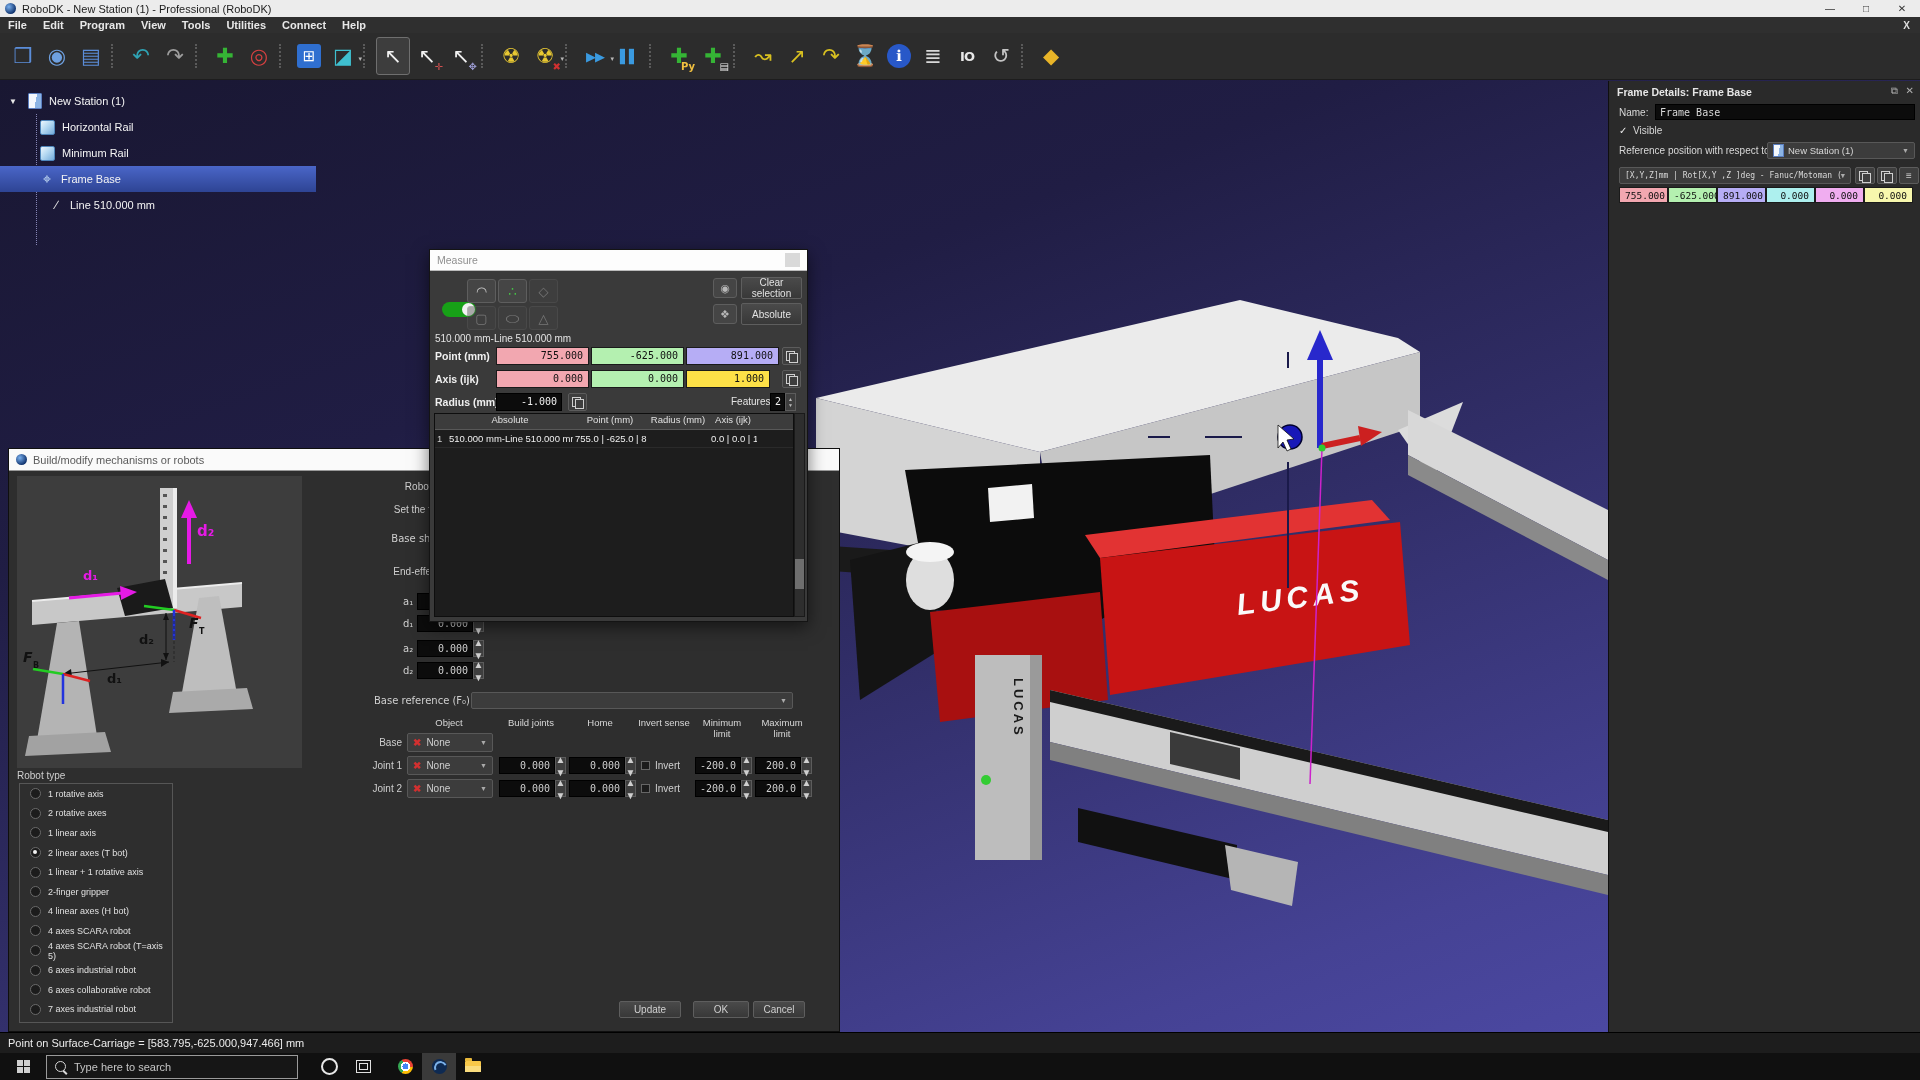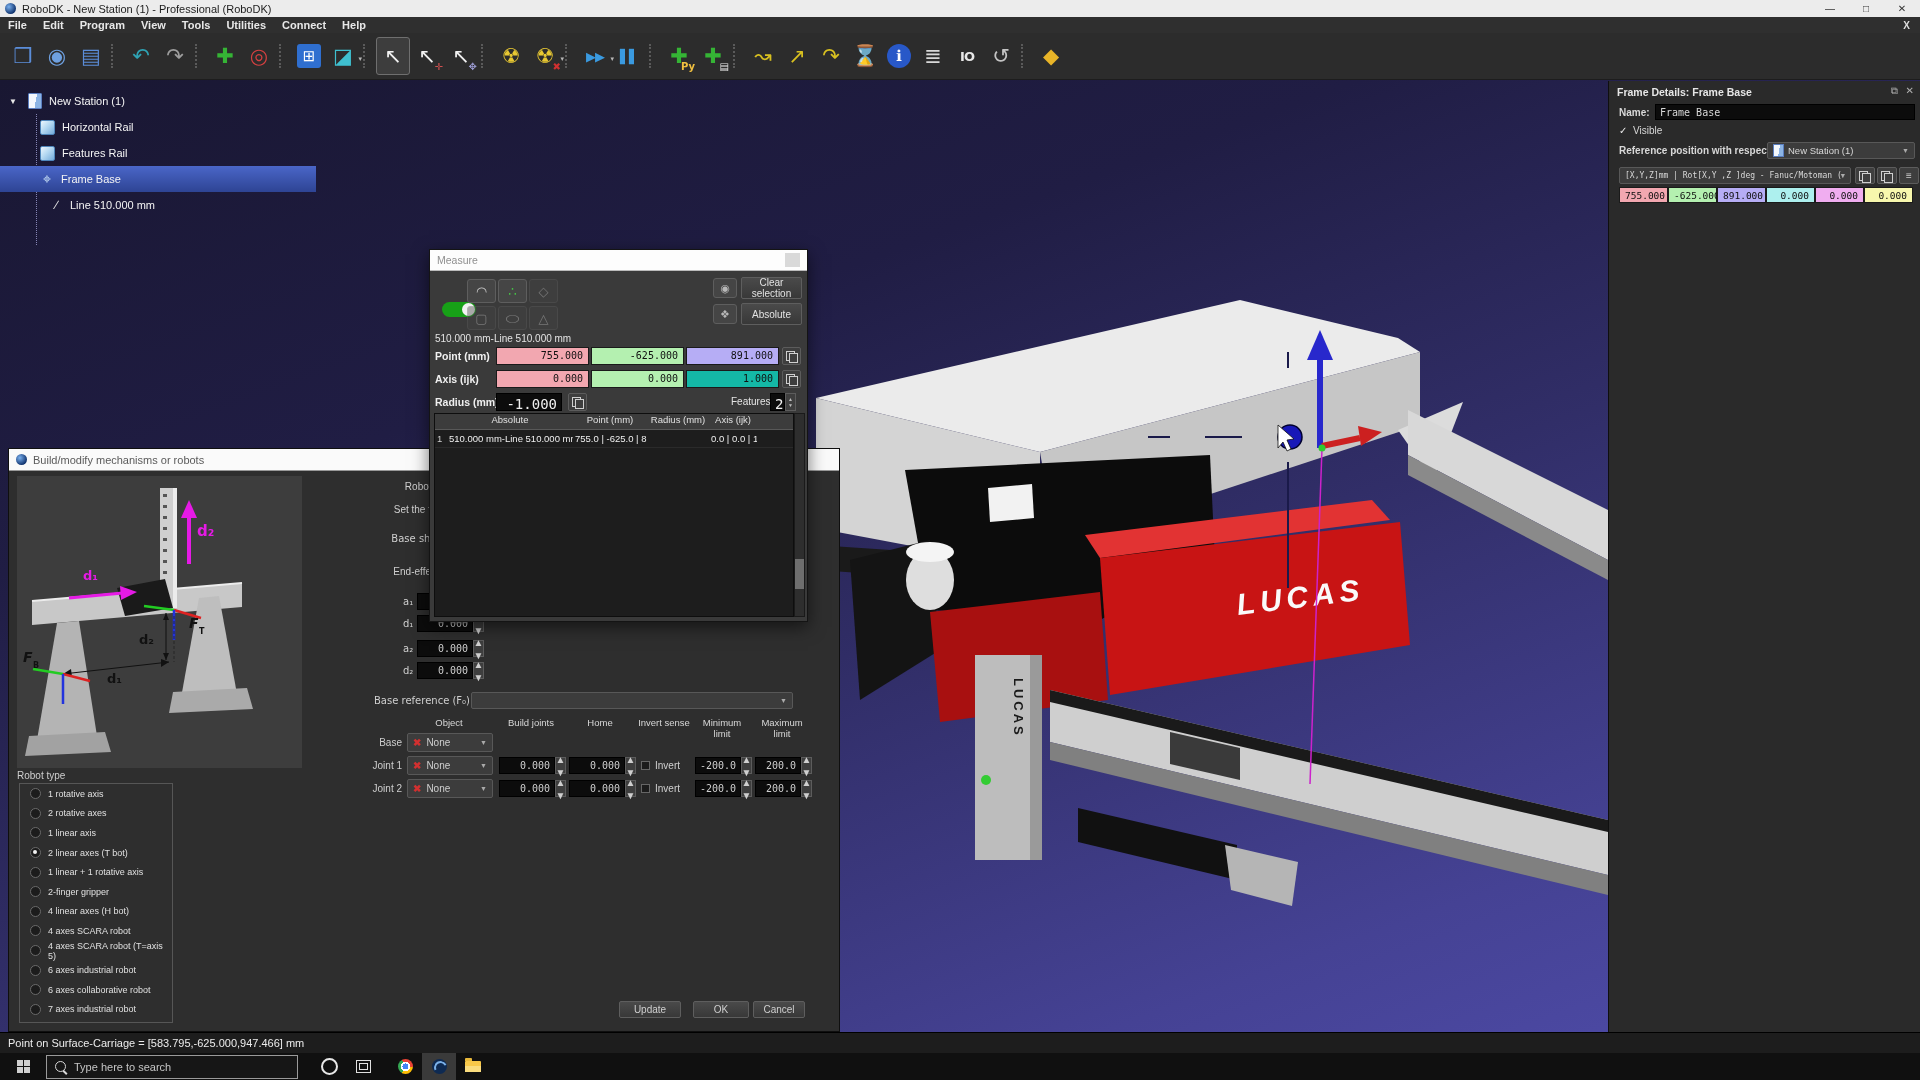--- a/index.html
+++ b/index.html
@@ -54,21 +54,21 @@
   .icon-station{width:12px;height:14px;border:1px solid #5a7ec0;border-radius:1px;
                 background:linear-gradient(100deg,#f4f8fd 55%,#8cb4e4 55%);}
   .icon-cube{width:13px;height:13px;border:1px solid #4f86bb;border-radius:2px;
              background:linear-gradient(135deg,#eef7fe 0%,#b5d9f2 45%,#74abda 100%);}
   .icon-frame{color:#c4dcf4;font-size:15px;width:14px;font-family:"DejaVu Sans",sans-serif;}
   .icon-line{color:#ececec;font-size:12px;width:13px;}
   .tree-label{margin-left:7px;white-space:nowrap;}
 
   
   .nfield{background:#0c0c0c;color:#f0f0f0;font-family:"DejaVu Sans Mono",monospace;
-          font-size:14px;text-align:right;padding:2px 4px;box-sizing:border-box;
+          font-size:10px;text-align:right;padding:2px 4px;box-sizing:border-box;
           border:1px solid #000;}
   .cfield{color:#101010;font-family:"DejaVu Sans Mono",monospace;font-size:10px;
           text-align:right;padding:2px 5px;box-sizing:border-box;border:1px solid #1a1a1a;}
   .spin{width:11px;background:#3e3e3e;border:1px solid #5c5c5c;box-sizing:border-box;
         display:flex;flex-direction:column;align-items:center;justify-content:center;
         font-size:5px;color:#bbb;line-height:1.3;}
   .copy-btn{width:19px;height:18px;background:#3e3e3e;border:1px solid #5c5c5c;
             border-radius:2px;position:relative;box-sizing:border-box;}
   .copy-btn::before{content:"";position:absolute;left:3px;top:3px;width:7px;height:8px;
                     border:1px solid #cfcfcf;}
@@ -130,21 +130,21 @@
   .rtype-box{position:absolute;left:10px;top:334px;width:152px;height:238px;
              border:1px solid #565656;}
   .rtype-row{display:flex;align-items:center;height:19.6px;padding-left:10px;font-size:9px;
              color:#e0e0e0;}
 
   
   .frame{position:absolute;left:1608px;top:81px;width:312px;height:951px;background:#2a2a2a;
          border-left:1px solid #0f0f0f;box-sizing:border-box;z-index:20;}
   .fabs{position:absolute;font-size:10px;color:#d8d8d8;}
   .f-title{font-size:10.5px;font-weight:bold;color:#e6e6e6;}
-  .f-bold{font-weight:bold;}
+  .f-bold{font-weight:normal;}
   .mini-station{width:9px;height:11px;border:1px solid #5a7ec0;flex:none;margin-right:4px;
                 background:linear-gradient(100deg,#f4f8fd 55%,#8cb4e4 55%);}
   .f-tool{width:20px;height:16px;background:#3e3e3e;border:1px solid #5c5c5c;border-radius:2px;
           display:flex;align-items:center;justify-content:center;color:#ccc;font-size:10px;
           box-sizing:border-box;}
 
   
   .status{position:absolute;left:0;top:1032px;width:1920px;height:21px;background:#1d1d1d;
           border-top:1px solid #000;display:flex;align-items:center;padding-left:8px;
           box-sizing:border-box;font-size:11px;color:#ececec;z-index:40;}
@@ -371,21 +371,21 @@
         <span class="tree-exp">▼</span>
         <span class="tree-icon icon-station"></span>
         <span class="tree-label">New Station (1)</span>
       </div>
       <div class="tree-row" style="padding-left: 40px;">
         <span class="tree-icon icon-cube"></span>
         <span class="tree-label">Horizontal Rail</span>
       </div>
       <div class="tree-row" style="padding-left: 40px;">
         <span class="tree-icon icon-cube"></span>
-        <span class="tree-label">Features Rail</span>
+        <span class="tree-label">Minimum Rail</span>
       </div>
       <div class="tree-row selected" style="padding-left: 40px;">
         <span class="tree-icon icon-frame">⌖</span>
         <span class="tree-label">Frame Base</span>
       </div>
       <div class="tree-row" style="padding-left: 50px;">
         <span class="tree-icon icon-line">∕</span>
         <span class="tree-label">Line 510.000 mm</span>
       </div>
     </div>
@@ -427,21 +427,21 @@
 
     <div class="mabs m-rowlabel" style="left:5px;top:100px;">Point (mm)</div>
     <div class="mabs cfield" style="left:66px;top:97px;width:93px;height:18px;background:#f2a7b0;">755.000</div>
     <div class="mabs cfield" style="left:161px;top:97px;width:93px;height:18px;background:#b4f0b0;">-625.000</div>
     <div class="mabs cfield" style="left:256px;top:97px;width:93px;height:18px;background:#b6adf5;">891.000</div>
     <div class="mabs copy-btn" style="left:352px;top:97px;"></div>
 
     <div class="mabs m-rowlabel" style="left:5px;top:123px;">Axis (ijk)</div>
     <div class="mabs cfield" style="left:66px;top:120px;width:93px;height:18px;background:#f2a7b0;">0.000</div>
     <div class="mabs cfield" style="left:161px;top:120px;width:93px;height:18px;background:#b4f0b0;">0.000</div>
-    <div class="mabs cfield" style="left:256px;top:120px;width:93px;height:18px;background:#14b8a6;">1.000</div>
+    <div class="mabs cfield" style="left:256px;top:120px;width:84px;height:18px;background:#fde047;">1.000</div>
     <div class="mabs copy-btn" style="left:352px;top:120px;"></div>
 
     <div class="mabs m-rowlabel" style="left:5px;top:146px;">Radius (mm)</div>
     <div class="mabs nfield" style="left:66px;top:143px;width:66px;height:18px;">-1.000</div>
     <div class="mabs copy-btn" style="left:138px;top:143px;"></div>
     <div class="mabs m-label" style="left:301px;top:146px;">Features</div>
     <div class="mabs nfield" style="left:340px;top:143px;width:15px;height:18px;text-align:center;">2</div>
     <div class="mabs spin" style="left:355px;top:143px;height:18px;">
         <span>▲</span>
         <span>▼</span>

